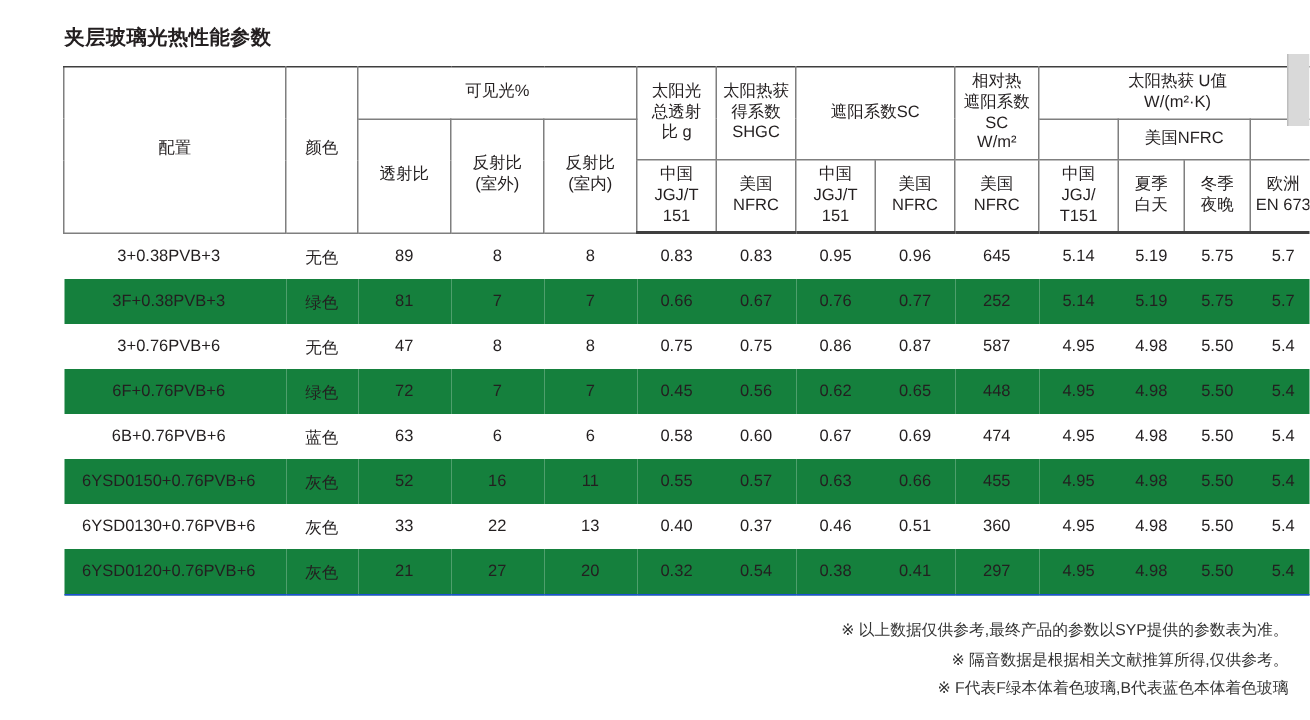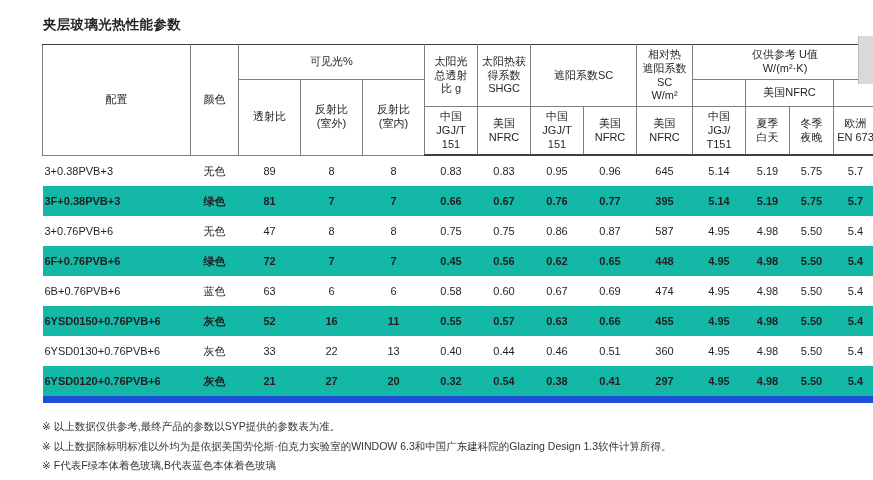--- a/index.html
+++ b/index.html
@@ -35,36 +35,36 @@
   thead tr:last-child th{border-bottom:2px solid #3f3f3f;}
   tbody td{
     border:none;
     text-align:center;
     vertical-align:middle;
     padding:6px 2px;
     font-size:11px;
     color:#231f20;
     height:18px;
   }
-  tbody tr.alt td{background:#14b8a6;font-weight:bold;}
-  tbody tr td:first-child{text-align:left;padding-right:10px;}
-  tbody tr:last-child td{border-bottom:7px solid #1d4ed8;}
+  tbody tr.alt td{background:#15803d;}
+  tbody tr td:first-child{text-align:center;padding-right:10px;}
+  tbody tr:last-child td{border-bottom:1px solid #1d4ed8;}
   .cfg{width:148px;}
   .color{width:48px;}
   .c-vis{width:62px;}
   .c-num{width:53px;}
   .c-num-w{width:56px;}
   .c-u{width:44px;}
   .notes{
     margin-top:14px;
     font-size:10.5px;
     line-height:1.85;
     color:#333;
   }
-  .notes div{white-space:nowrap;}
+  .notes div{white-space:nowrap;text-align:right;}
   .sidecut{
     position:absolute;right:0;top:36px;width:14px;height:48px;
     background:#d9d9d9;border-left:1px solid #bdbdbd;
   }
 </style>
 </head>
 <body>
 
 <div class="page">
 
@@ -104,21 +104,21 @@
           <span>得系数</span><br>
           <span>SHGC</span>
         </th>
         <th colspan="2" rowspan="2">遮阳系数SC</th>
         <th rowspan="2">
           <span>相对热</span><br>
           <span>遮阳系数SC</span><br>
           <span>W/m²</span>
         </th>
         <th colspan="4">
-          <span>仅供参考 U值</span><br>
+          <span>太阳热获 U值</span><br>
           <span>W/(m²·K)</span>
         </th>
       </tr>
       <tr>
         <th rowspan="2">透射比</th>
         <th rowspan="2">
           <span>反射比</span><br>
           <span>(室外)</span>
         </th>
         <th rowspan="2">
@@ -191,21 +191,21 @@
       <tr class="alt">
         <td>3F+0.38PVB+3</td>
         <td>绿色</td>
         <td>81</td>
         <td>7</td>
         <td>7</td>
         <td>0.66</td>
         <td>0.67</td>
         <td>0.76</td>
         <td>0.77</td>
-        <td>395</td>
+        <td>252</td>
         <td>5.14</td>
         <td>5.19</td>
         <td>5.75</td>
         <td>5.7</td>
       </tr>
       <tr>
         <td>3+0.76PVB+6</td>
         <td>无色</td>
         <td>47</td>
         <td>8</td>
@@ -268,21 +268,21 @@
         <td>5.50</td>
         <td>5.4</td>
       </tr>
       <tr>
         <td>6YSD0130+0.76PVB+6</td>
         <td>灰色</td>
         <td>33</td>
         <td>22</td>
         <td>13</td>
         <td>0.40</td>
-        <td>0.44</td>
+        <td>0.37</td>
         <td>0.46</td>
         <td>0.51</td>
         <td>360</td>
         <td>4.95</td>
         <td>4.98</td>
         <td>5.50</td>
         <td>5.4</td>
       </tr>
       <tr class="alt">
         <td>6YSD0120+0.76PVB+6</td>
@@ -298,17 +298,17 @@
         <td>4.95</td>
         <td>4.98</td>
         <td>5.50</td>
         <td>5.4</td>
       </tr>
     </tbody>
   </table>
 
   <div class="notes">
     <div>※ 以上数据仅供参考,最终产品的参数以SYP提供的参数表为准。</div>
-    <div>※ 以上数据除标明标准以外均为是依据美国劳伦斯·伯克力实验室的WINDOW 6.3和中国广东建科院的Glazing Design 1.3软件计算所得。</div>
+    <div>※ 隔音数据是根据相关文献推算所得,仅供参考。</div>
     <div>※ F代表F绿本体着色玻璃,B代表蓝色本体着色玻璃</div>
   </div>
 
 </div>
 
 </body></html>

